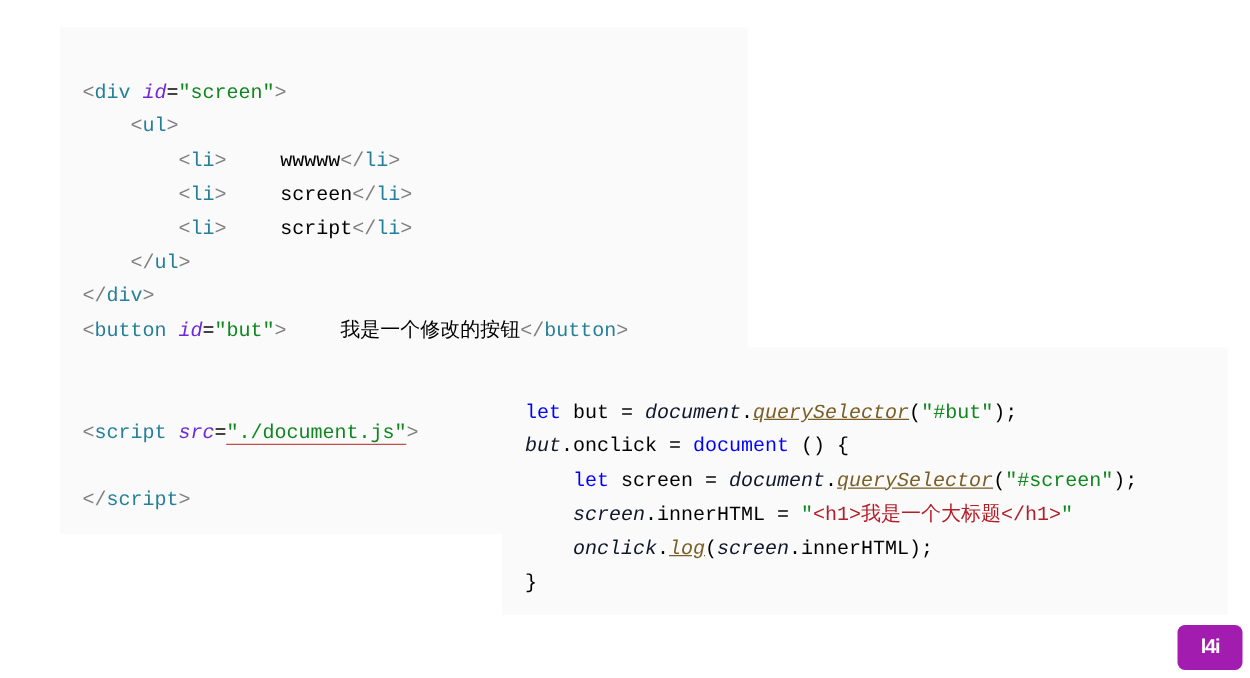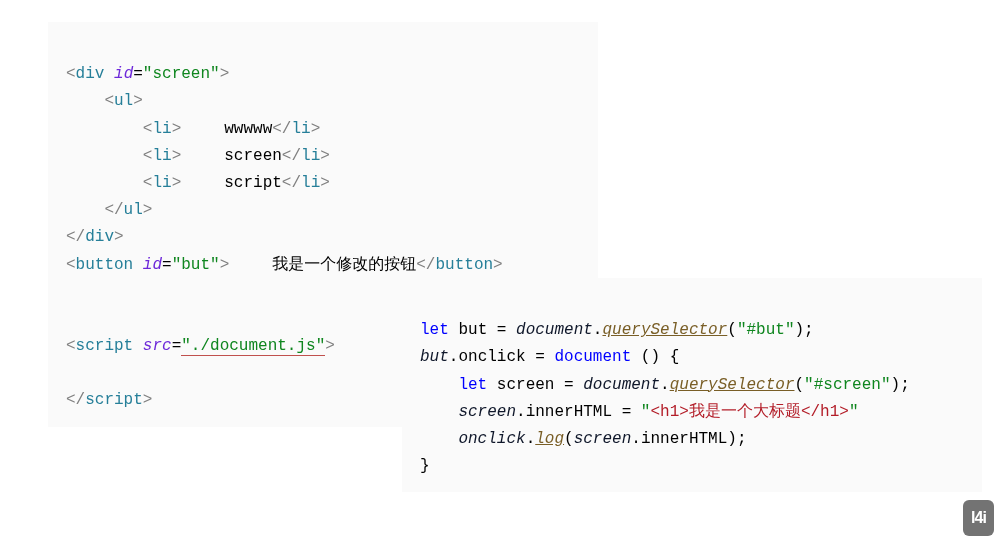--- a/index.html
+++ b/index.html
@@ -44,23 +44,23 @@
   .t-method  { color: #795e26; font-style: italic; text-decoration: underline; }
   .t-ident   { color: #000000; }
   .t-ital    { }
   .underline-red {
     border-bottom: 1px solid #c0504d;
   }
   .logo {
     position: absolute;
     right: 6px;
     bottom: 6px;
-    width: 31px;
+    width: 52px;
     height: 36px;
-    background: #737373;
+    background: #a21caf;
     border-radius: 6px;
     color: #fff;
     font-family: Arial, sans-serif;
     font-weight: bold;
     font-size: 16px;
     display: flex;
     align-items: center;
     justify-content: center;
     letter-spacing: -1px;
   }

